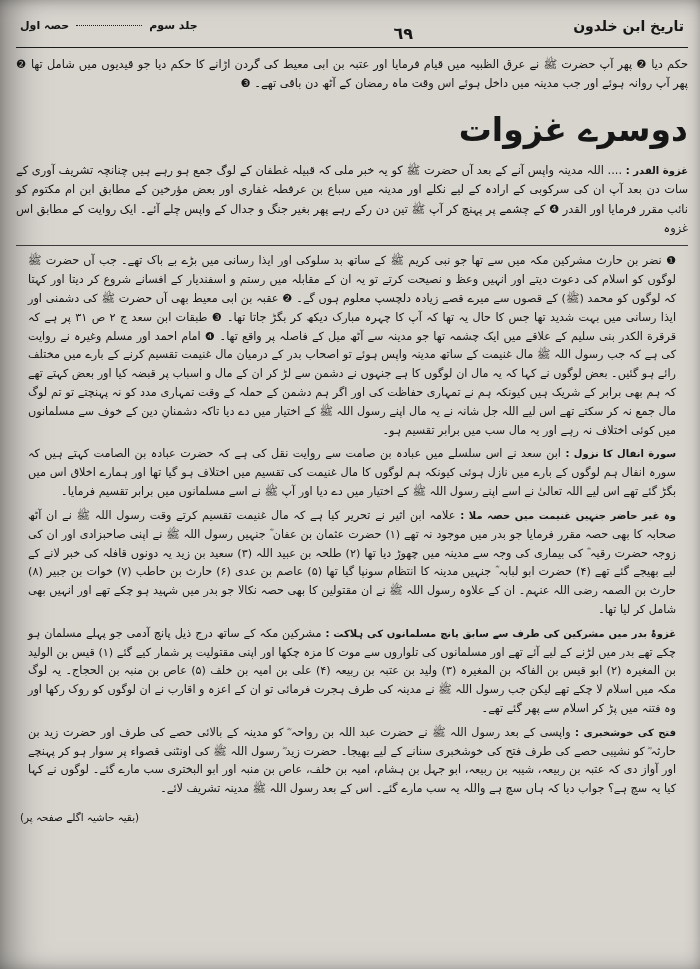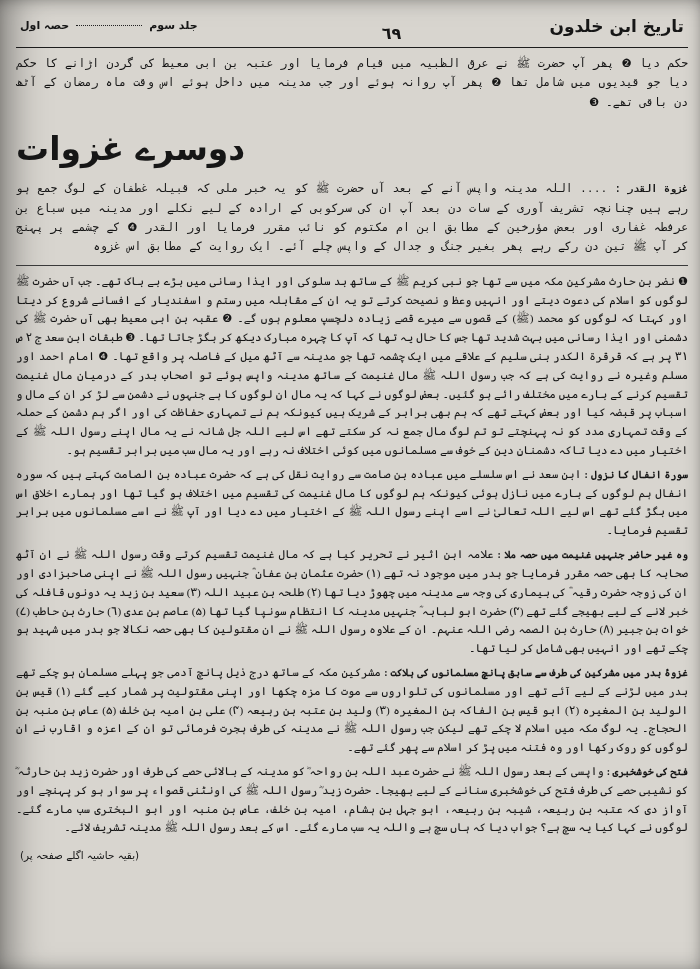--- a/index.html
+++ b/index.html
@@ -18,49 +18,49 @@
       inset -10px 0 18px -12px rgba(0,0,0,.3),
       inset 0 10px 18px -12px rgba(0,0,0,.3),
       inset 0 -10px 18px -12px rgba(0,0,0,.25);
   }
   .page-header {
     display:flex; justify-content:space-between; align-items:center;
     direction:rtl;
     padding:2px 4px 3px;
     font-weight:bold;
   }
-  .hdr-title { font-size:17px; letter-spacing:.5px; }
+  .hdr-title { font-size:14px; letter-spacing:.5px; }
   .hdr-pageno { font-size:16px; font-weight:bold; transform:translateX(18px);margin-top:16px; }
   .hdr-volume { display:flex; align-items:center; gap:7px; font-size:11px; font-weight:bold; }
   .hdr-dash { width:66px; border-top:1px dotted #222; height:0; }
   .header-rule { border:none; border-top:1.6px solid #1d1d1d; margin:1px 0 7px; }
   .body-text {
     direction:rtl;
     text-align:justify;
     font-size:11.4px;
     line-height:1.7;
   }
-  .body-text p { margin:0 0 4px;font-family:Liberation Mono, monospace; }
+  .body-text p { margin:0 0 4px; }
   .main-heading {
     direction:rtl;
-    text-align:left;
+    text-align:right;
     font-size:33px;
     font-weight:bold;
     margin:16px 0 12px;
     letter-spacing:1px;
   }
   .section-title { font-weight:bold; font-size:10px; }
   .footnote-sep { border:none; border-top:1px solid #3a3a3a; margin:7px 0 6px; }
   .footnote-block {
     direction:rtl;
     text-align:justify;
     font-size:11.2px;
     line-height:1.68;
   }
-  .footnote-block p { margin:0 0 5px;font-family:Liberation Serif, serif; }
+  .footnote-block p { margin:0 12px 5px; }
   .footer-note {
     direction:rtl;
     text-align:left;
     font-size:10.4px;
     margin-top:12px;
     padding-left:4px;
   }
 </style>
 </head>
 <body>

